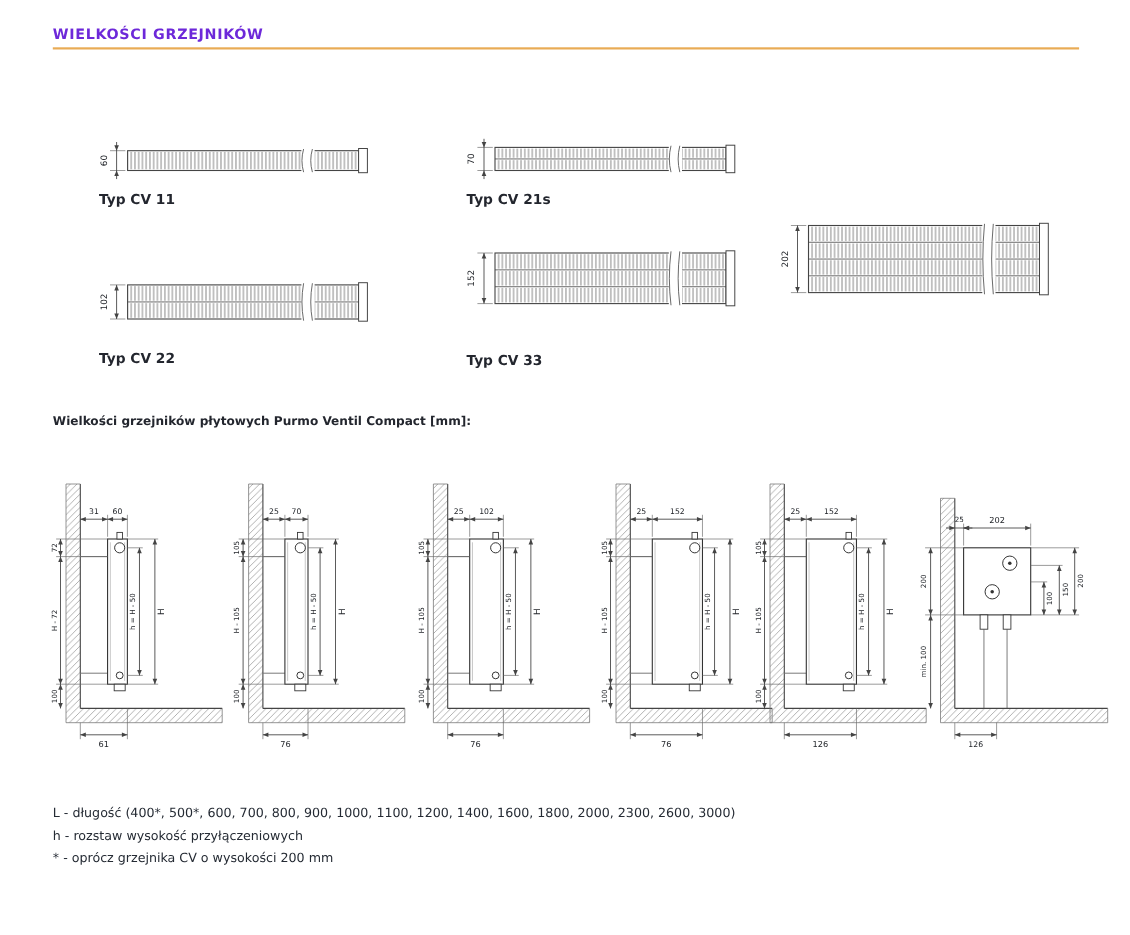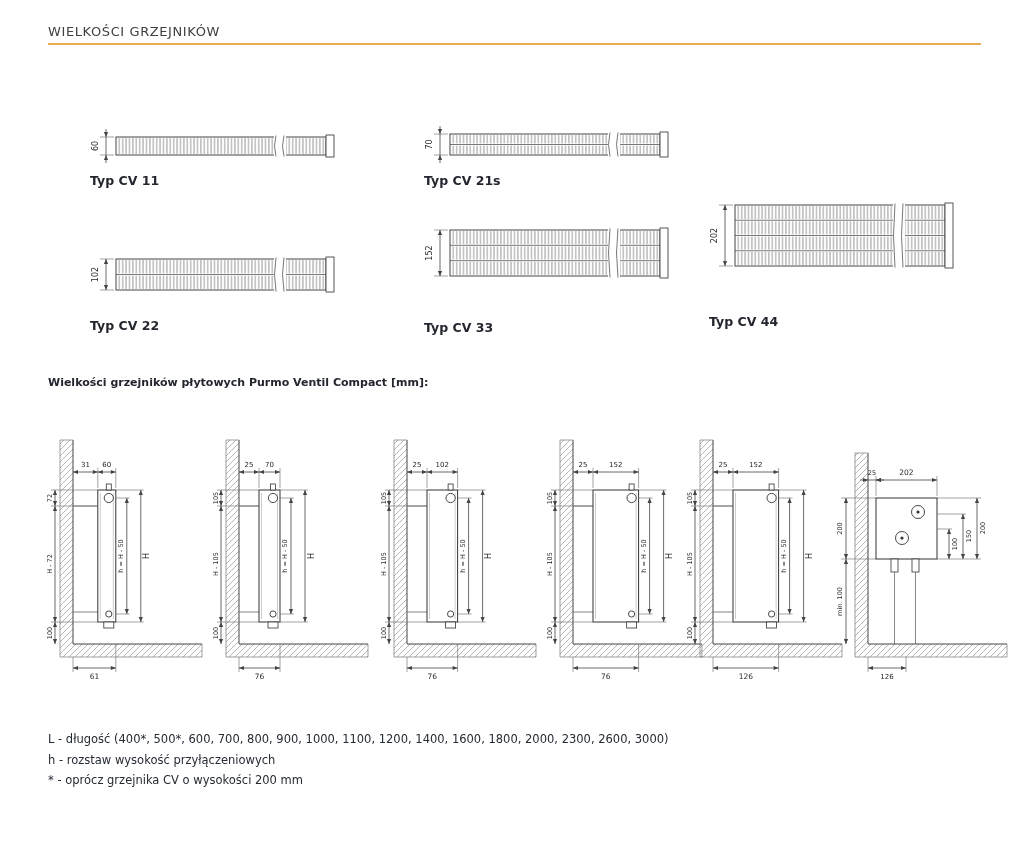--- a/index.html
+++ b/index.html
@@ -1,20 +1,20 @@
 <!DOCTYPE html>
 <html><head>
 <meta charset="utf-8">
 <style>
 *{box-sizing:border-box;margin:0;padding:0}
 html,body{background:#ffffff}
 .page{position:relative;width:1027px;height:850px;background:#ffffff;
   font-family:"DejaVu Sans","Liberation Sans",sans-serif;overflow:hidden}
-.title{position:absolute;left:48px;top:24px;font-size:13px;font-weight:normal;
-  letter-spacing:.6px;color:#404040}
+.title{position:absolute;left:48px;top:24px;font-size:13px;font-weight:bold;
+  letter-spacing:.6px;color:#6d28d9}
 .rule{position:absolute;left:48px;top:43px;width:933px;height:2px;background:#E9AB55}
 #cross-area{position:absolute;left:0;top:55px;width:816px;height:330px}
 .cross-cell{position:absolute}
 .svg-holder svg,.side-cell svg,.detail-cell svg{display:block}
 .cross-label{margin-left:20px;font-size:12.5px;font-weight:bold;color:#23262E}
 #cross-0{left:70px;top:74px}
 #cross-1{left:404px;top:71px}
 #cross-2{left:70px;top:196px}
 #cross-3{left:404px;top:167px}
 #cross-4{left:689px;top:142px}
@@ -163,21 +163,20 @@
             <path d="M214 6.5 q -3 32 0 64" stroke="#555" stroke-width="0.8" fill="none"></path>
             <rect x="256" y="6" width="8" height="65" fill="#fff" stroke="#444" stroke-width="0.9"></rect>
             <line x1="44" y1="8" x2="30" y2="8" stroke="#666" stroke-width="0.6"></line>
             <line x1="44" y1="69" x2="30" y2="69" stroke="#666" stroke-width="0.6"></line>
             <line x1="36" y1="8" x2="36" y2="69" stroke="#444" stroke-width="0.8"></line>
             <path d="M36 8 L33.9 13 L38.1 13 Z" fill="#444"></path>
             <path d="M36 69 L33.9 64 L38.1 64 Z" fill="#444"></path>
             <text x="25" y="38.5" font-size="8" fill="#23262B" text-anchor="middle" font-family="DejaVu Sans, sans-serif" transform="rotate(-90 25 38.5)" dominant-baseline="middle">202</text>
           </svg>
         </div>
-      <div class="cross-label">Typ CV 44</div>
     </div>
   </div>
 
   <div class="heading2">Wielkości grzejników płytowych Purmo Ventil Compact [mm]:</div>
 
   <div id="side-area">
     <div class="side-cell" id="side-0">
         <svg width="165" height="252">
           <defs>
             <pattern id="sh0" width="6" height="6" patternUnits="userSpaceOnUse">

